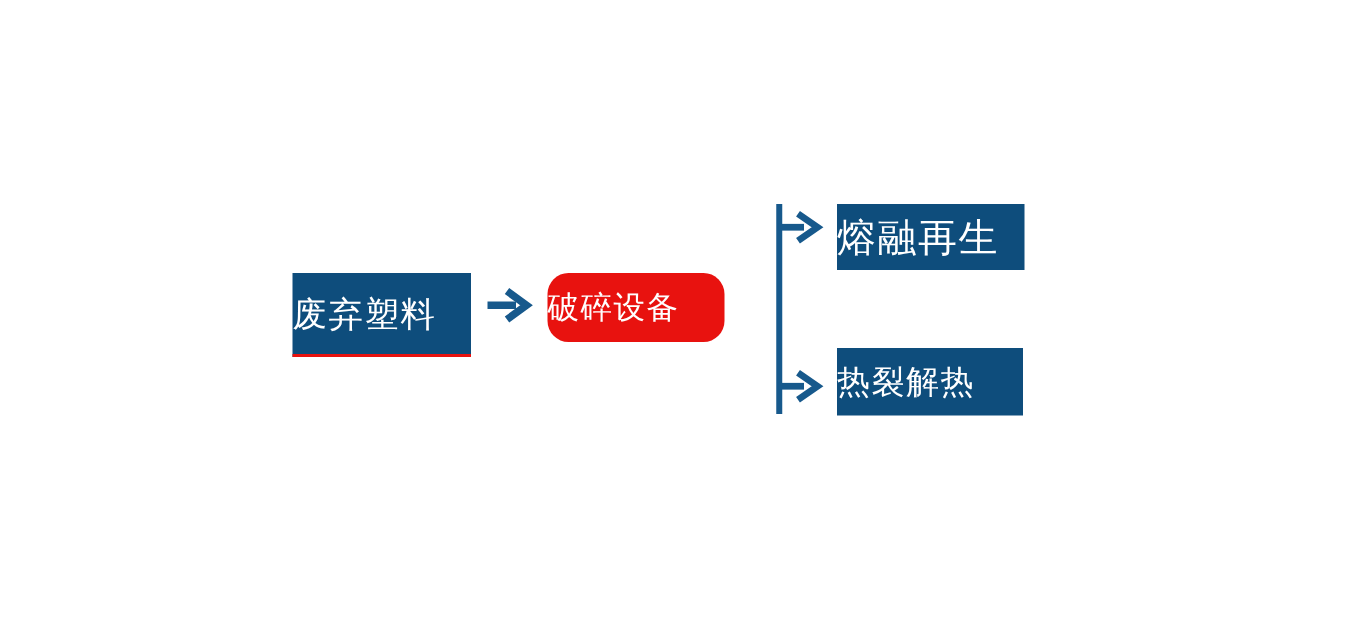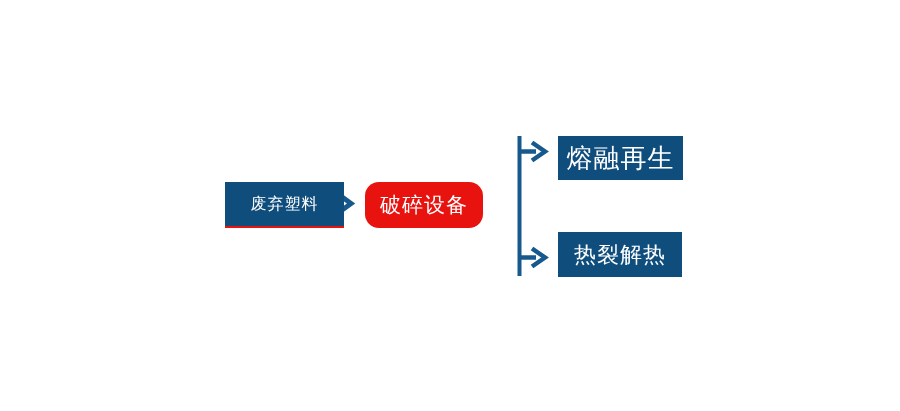--- a/index.html
+++ b/index.html
@@ -16,30 +16,30 @@
     font-family:"Liberation Sans","DejaVu Sans",sans-serif;
   }
   .canvas{
     position:relative;
     width:900px;height:411px;
     background:var(--page-bg);
     overflow:hidden;
   }
   .node{
     position:absolute;
-    display:flex;align-items:center;justify-content:center;
+    display:flex;align-items:center;
     color:var(--node-text);
     letter-spacing:1px;
     box-sizing:border-box;
     white-space:nowrap;
   }
   .node-blue{background:var(--node-blue);}
   .node-red{background:var(--node-red);}
   .node-underlined{border-bottom:2px solid var(--underline);}
-  #node-waste-plastic{left:195px;top:182px;width:119px;height:46px;font-size:16px;margin-left:30px;}
+  #node-waste-plastic{left:195px;top:182px;width:119px;height:56px;font-size:23px;}
   #node-crushing-equipment{left:365px;top:182px;width:118px;height:46px;font-size:21px;border-radius:14px;}
   #node-melt-regeneration{left:558px;top:136px;width:125px;height:44px;font-size:26px;}
   #node-pyrolysis{left:558px;top:232px;width:124px;height:45px;font-size:22px;}
   .connector-layer{
     position:absolute;left:0;top:0;width:900px;height:411px;
     pointer-events:none;
   }
   .connector-stroke{stroke:var(--connector);fill:none;}
 </style>
 </head>

